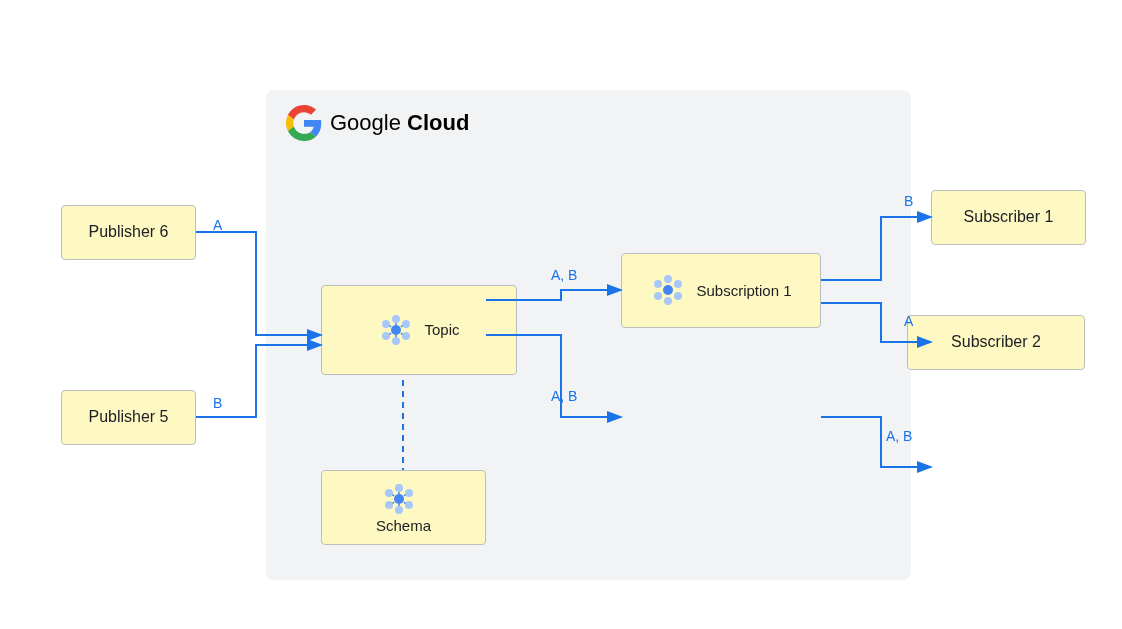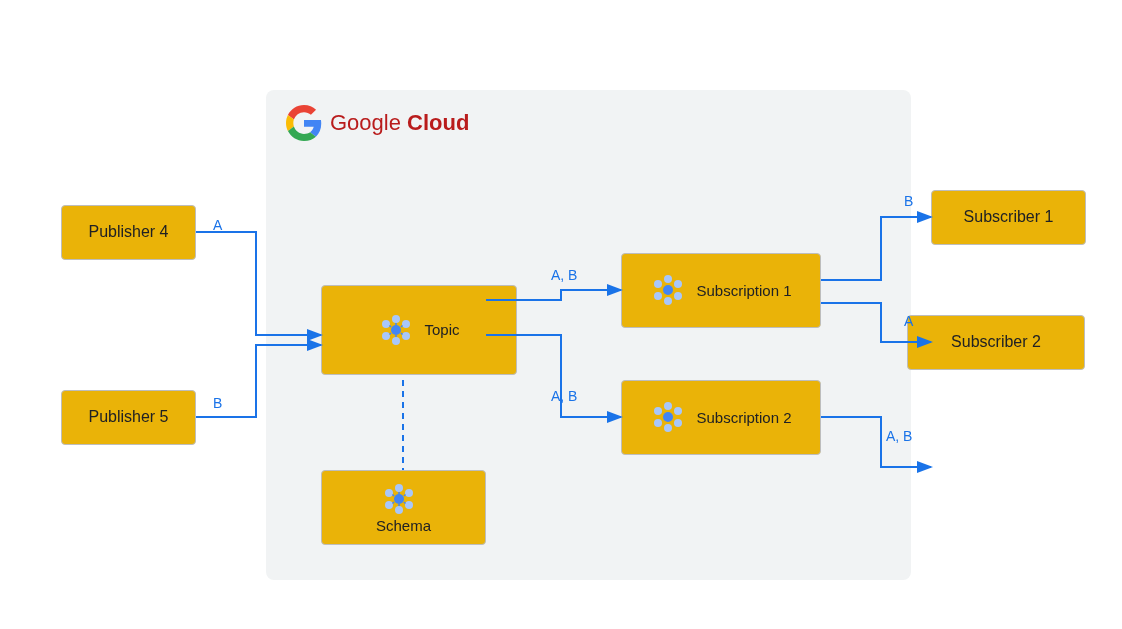--- a/index.html
+++ b/index.html
@@ -45,21 +45,21 @@
     .gc-logo-icon {
       width: 36px;
       height: 36px;
     }
 
     
     .box {
       position: absolute;
       border: 1.5px solid #bdbdbd;
       border-radius: 4px;
-      background: #eab308;
+      background: #fef9c3;
       display: flex;
       align-items: center;
       justify-content: center;
       font-size: 16px;
       color: #202124;
     }
 
     .publisher-1 {
       left: 0px;
       top: 170px;
@@ -164,27 +164,27 @@
   <div class="gc-panel"></div>
 
   <div class="gc-logo">
 
     <svg class="gc-logo-icon" viewBox="0 0 48 48" xmlns="http://www.w3.org/2000/svg">
       <path fill="#EA4335" d="M24 9.5c3.54 0 6.71 1.22 9.21 3.6l6.85-6.85C35.9 2.38 30.47 0 24 0 14.62 0 6.51 5.38 2.56 13.22l7.98 6.19C12.43 13.72 17.74 9.5 24 9.5z"></path>
       <path fill="#4285F4" d="M46.98 24.55c0-1.57-.15-3.09-.38-4.55H24v9.02h12.94c-.58 2.96-2.26 5.48-4.78 7.18l7.73 6c4.51-4.18 7.09-10.36 7.09-17.65z"></path>
       <path fill="#FBBC05" d="M10.53 28.59c-.48-1.37-.76-2.84-.76-4.59s.27-3.22.76-4.59l-7.98-6.19C.92 16.46 0 20.12 0 24c0 3.88.92 7.54 2.56 10.78l7.97-6.19z"></path>
       <path fill="#34A853" d="M24 48c6.48 0 11.93-2.13 15.89-5.81l-7.73-6c-2.18 1.48-4.97 2.31-8.16 2.31-6.26 0-11.57-4.22-13.47-9.91l-7.98 6.19C6.51 42.62 14.62 48 24 48z"></path>
     </svg>
-    <div style="font-size:22px; color:#b91c1c;">
+    <div style="font-size:22px; color:#000000;">
       <span style="font-weight:400;">Google </span><span style="font-weight:700;">Cloud</span>
     </div>
   </div>
 
   <div class="box publisher-1">
-    <span>Publisher 4</span>
+    <span>Publisher 6</span>
   </div>
 
   <div class="box publisher-2">
     <span>Publisher 5</span>
   </div>
 
   <div class="box topic-box">
     <svg class="box-icon" viewBox="0 0 36 36">
       <circle cx="18" cy="18" r="5" fill="#4285f4"></circle>
       <circle cx="18" cy="7" r="4" fill="#a8c7fa"></circle>
@@ -228,32 +228,20 @@
       <circle cx="18" cy="7" r="4" fill="#a8c7fa"></circle>
       <circle cx="18" cy="29" r="4" fill="#a8c7fa"></circle>
       <circle cx="8" cy="12" r="4" fill="#a8c7fa"></circle>
       <circle cx="28" cy="12" r="4" fill="#a8c7fa"></circle>
       <circle cx="8" cy="24" r="4" fill="#a8c7fa"></circle>
       <circle cx="28" cy="24" r="4" fill="#a8c7fa"></circle>
     </svg>
     <span class="box-label">Subscription 1</span>
   </div>
 
-  <div class="box subscription-2">
-    <svg class="box-icon" viewBox="0 0 36 36">
-      <circle cx="18" cy="18" r="5" fill="#4285f4"></circle>
-      <circle cx="18" cy="7" r="4" fill="#a8c7fa"></circle>
-      <circle cx="18" cy="29" r="4" fill="#a8c7fa"></circle>
-      <circle cx="8" cy="12" r="4" fill="#a8c7fa"></circle>
-      <circle cx="28" cy="12" r="4" fill="#a8c7fa"></circle>
-      <circle cx="8" cy="24" r="4" fill="#a8c7fa"></circle>
-      <circle cx="28" cy="24" r="4" fill="#a8c7fa"></circle>
-    </svg>
-    <span class="box-label">Subscription 2</span>
-  </div>
 
   <div class="box subscriber-1">
     <span>Subscriber 1</span>
   </div>
 
   <div class="box subscriber-2">
     <span>Subscriber 2</span>
   </div>
 
 

